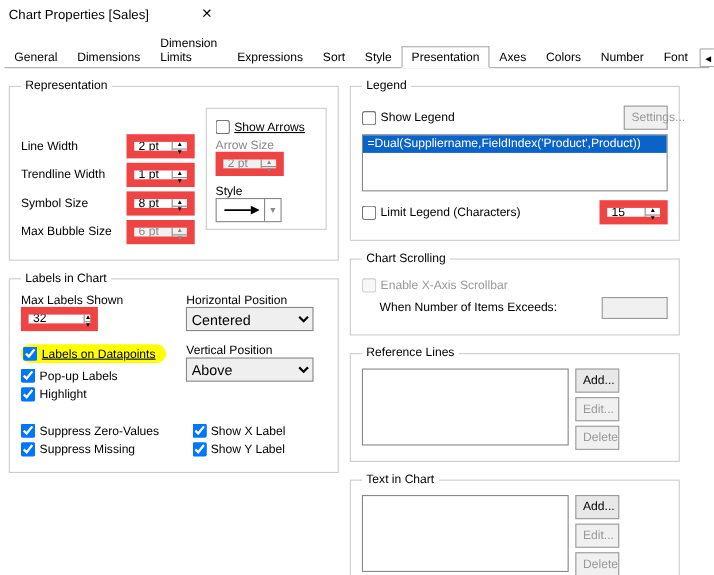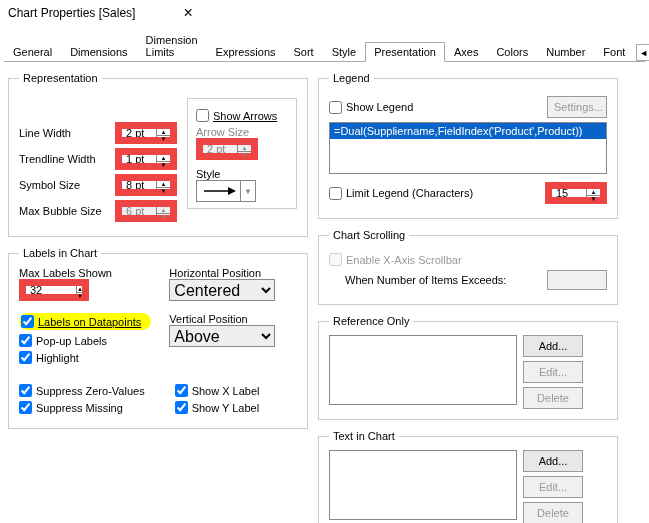--- a/index.html
+++ b/index.html
@@ -139,29 +139,29 @@
     margin: 0;
   }
   .chk.disabled { color: #999; }
   .highlight-y {
     background: #ffff00;
     border-radius: 10px;
     padding: 2px 10px 2px 2px;
     display: inline-flex;
   }
   .pos-sel {
-    width: 106px;
+    width: 116px;
     height: 22px;
-    font-size: 16px;
+    font-size: 13px;
     border: 1px solid #888;
   }
   .btn {
     border: 1px solid #999;
     background: #e8e8e8;
-    width: 60px;
+    width: 40px;
     height: 22px;
     font-size: 11px;
     cursor: pointer;
     text-align: center;
   }
   .btn.disabled {
     color: #999;
     background: #f0f0f0;
     cursor: default;
   }
@@ -436,21 +436,21 @@
         <input type="checkbox" disabled="" style="">
         <span>Enable X-Axis Scrollbar</span>
       </label>
       <div class="row" style="justify-content:space-between; padding-left:16px;">
         <span>When Number of Items Exceeds:</span>
         <span class="num-box"></span>
       </div>
     </fieldset>
 
     <fieldset>
-      <legend>Reference Only</legend>
+      <legend>Reference Lines</legend>
       <div class="ref-row">
         <div class="listbox"></div>
         <div class="ref-btns">
           <button class="btn">Add...</button>
           <button class="btn disabled">Edit...</button>
           <button class="btn disabled">Delete</button>
         </div>
       </div>
     </fieldset>
 

